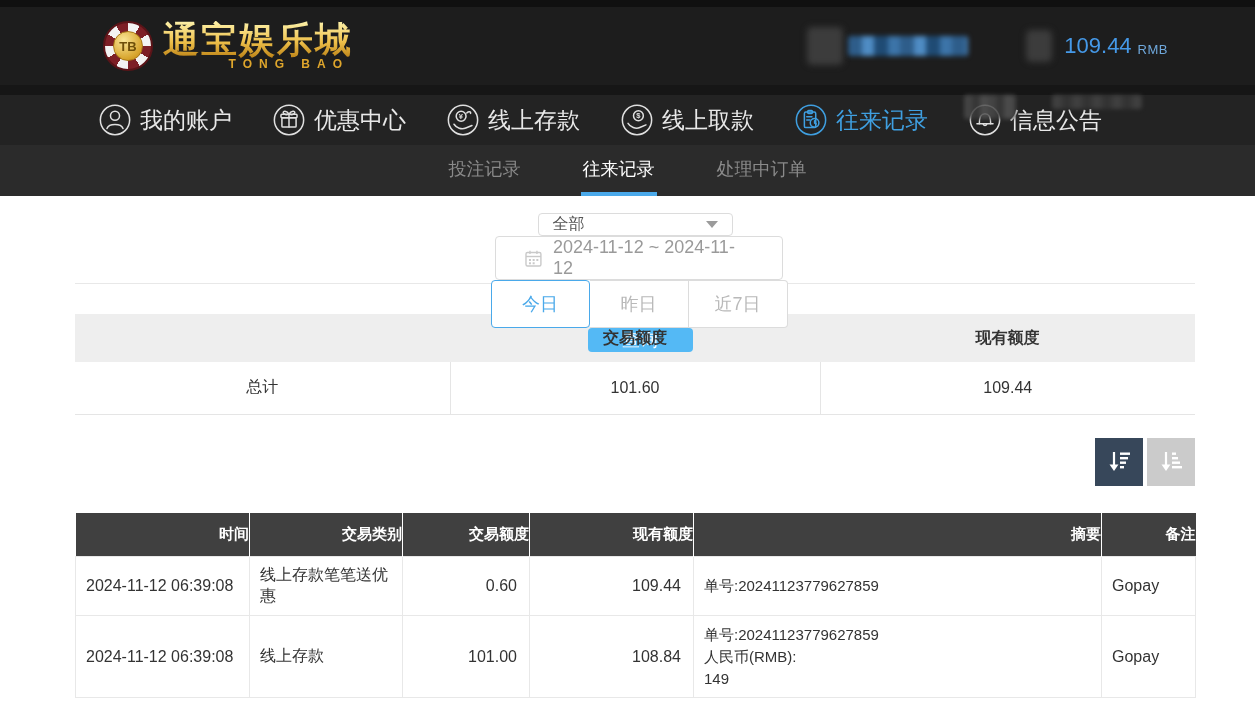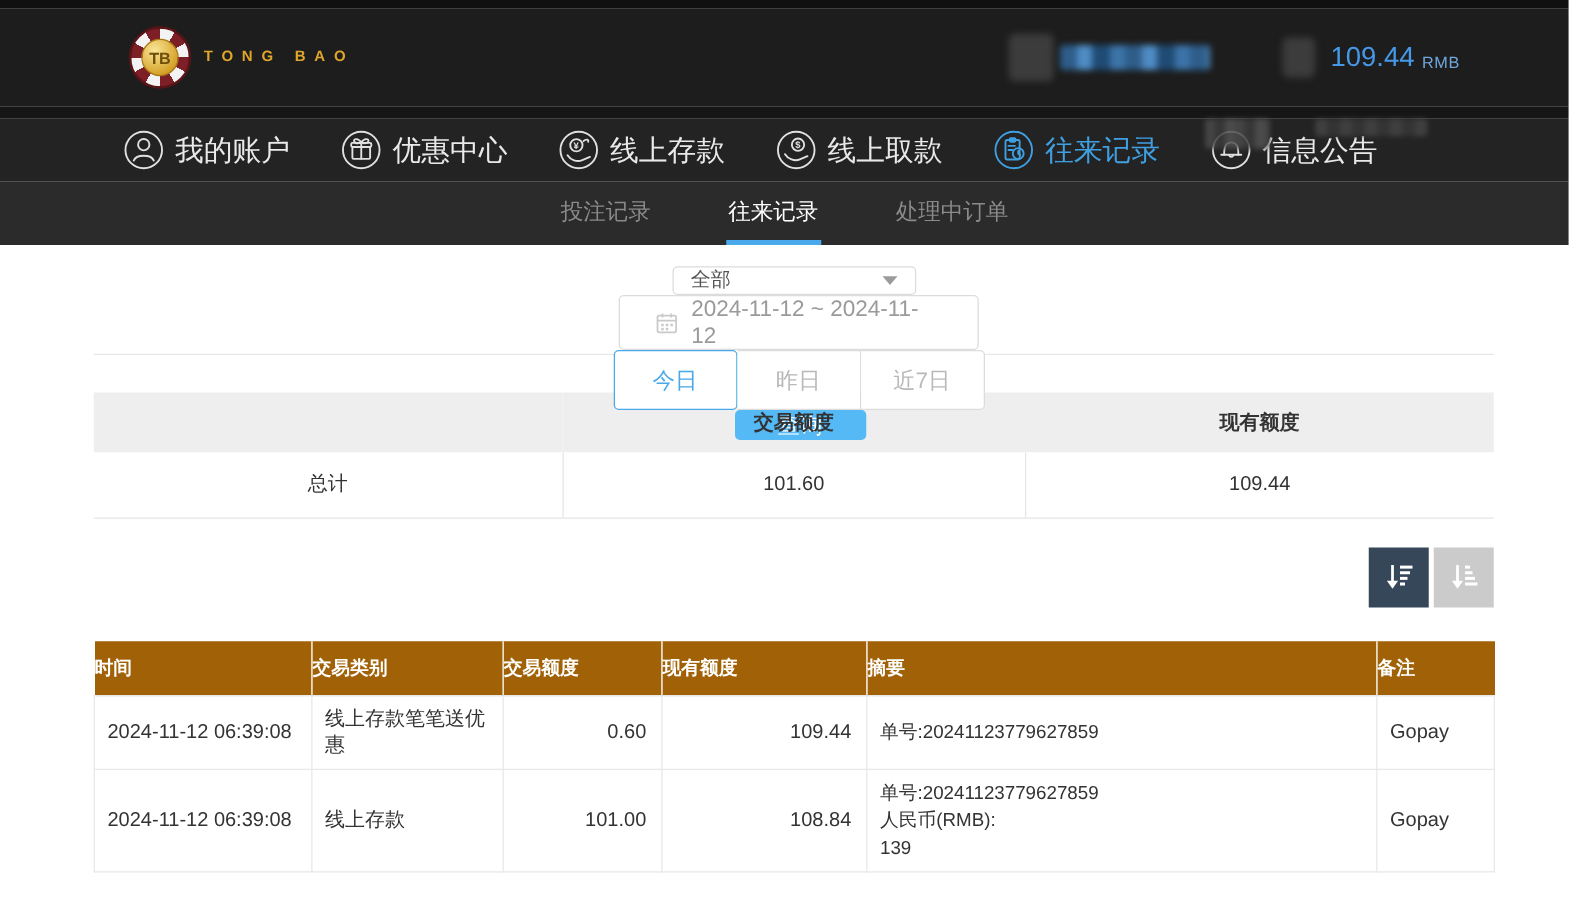--- a/index.html
+++ b/index.html
@@ -98,41 +98,42 @@
   
   .sort-row { display:flex; justify-content:flex-end; margin-top:23px; gap:4px; }
   .sort-btn { width:48px; height:48px; display:flex; align-items:center; justify-content:center;
          cursor:pointer; border:none; }
   .sort-btn.desc { background:#37475a; }
   .sort-btn.asc  { background:#cbcbcb; }
   .sort-btn svg { display:block; }
 
   
   .records-table { width:1120px; margin-top:27px; border-collapse:collapse; table-layout:fixed; }
-  .records-table th { background:#a16207; height:44px; color:#fff; font-size:15px; font-weight:bold;
-         text-align:left; border-right:1px solid #fff; }
+  .records-table th { background:#404040; height:44px; color:#fff; font-size:15px; font-weight:bold;
+         text-align:right; border-right:1px solid #fff; }
   .records-table th:last-child { border-right:none; }
   .records-table td { border:1px solid #e8e8e8; font-size:16px; color:#333; padding:8px 10px;
          vertical-align:middle; background:#fff; }
   .records-table tr.row1 td { height:53px; }
   .records-table tr.row2 td { height:57px; }
   .records-table td.num { text-align:right; padding-right:12px; }
   .records-table td.summary-cell { font-size:15px; line-height:1.45;margin-top:22px; }
 </style>
 </head>
 <body>
 
 <div class="top-strip"></div>
 
 <div class="header">
   <div class="logo">
     <div class="chip">
       <div class="chip-center">TB</div>
     </div>
     <div class="logo-text">
+      <div class="logo-title">通宝娱乐城</div>
       <div class="logo-sub">TONG BAO</div>
     </div>
   </div>
   <div class="header-right">
     <div class="blur-blob user-blur-icon"></div>
     <div class="username-blur"></div>
     <div class="blur-blob wallet-blur-icon"></div>
     <div class="balance-amount">109.44</div>
     <div class="balance-currency">RMB</div>
   </div>
@@ -316,20 +317,20 @@
         <td>Gopay</td>
       </tr>
       <tr class="row2">
         <td>2024-11-12 06:39:08</td>
         <td>线上存款</td>
         <td class="num">101.00</td>
         <td class="num">108.84</td>
         <td class="summary-cell">
           <div>单号:20241123779627859</div>
           <div>人民币(RMB):</div>
-          <div>139</div>
+          <div>149</div>
         </td>
         <td>Gopay</td>
       </tr>
     </tbody>
   </table>
 
 </div>
 
 </body></html>

